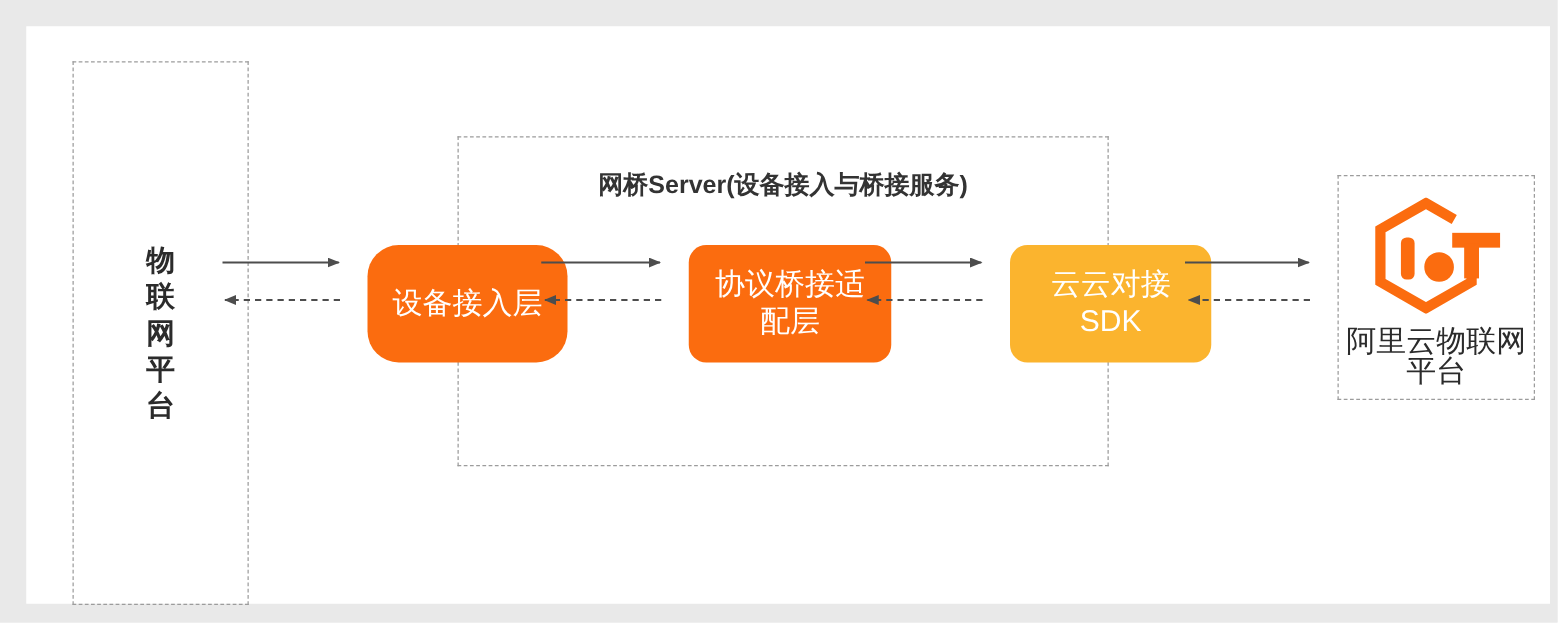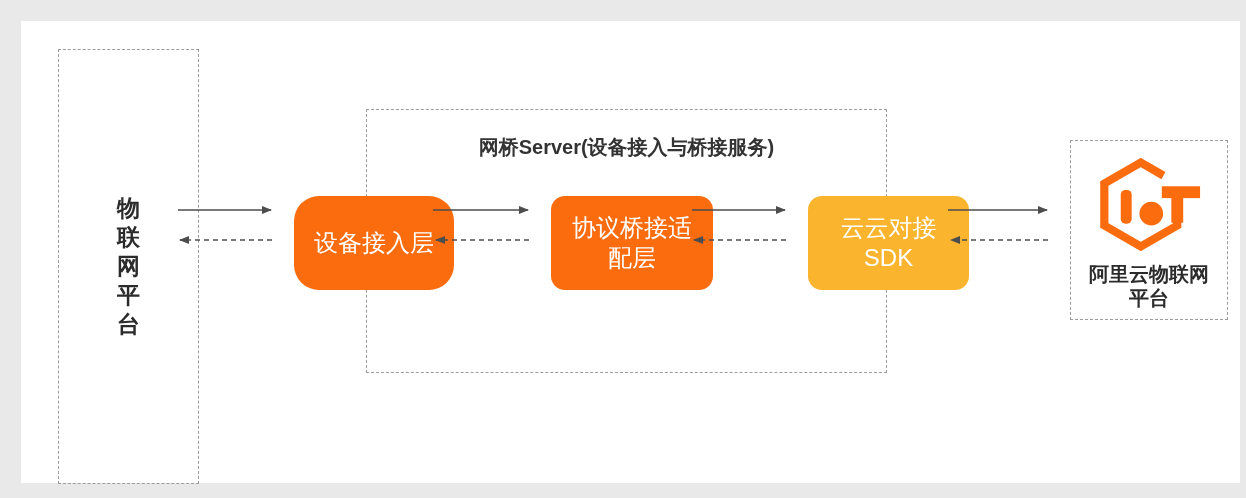--- a/index.html
+++ b/index.html
@@ -81,23 +81,23 @@
   .cloud-box {
     left: 1049px; top: 119px;
     width: 158px; height: 180px;
     display: flex; flex-direction: column;
     align-items: center;
     padding-top: 17px;
     z-index: 1;
   }
   .cloud-label {
     margin-top: 11px;
-    font-size: 20px;
+    font-size: 24px;
     line-height: 24px;
-    font-weight: 700;
+    font-weight: 400;
     color: #2B2B2B;
     text-align: center;
     white-space: pre-line;
   }
   .arrows-overlay {
     position: absolute;
     left: 0; top: 0;
     width: 1246px; height: 498px;
     z-index: 5;
     pointer-events: none;

